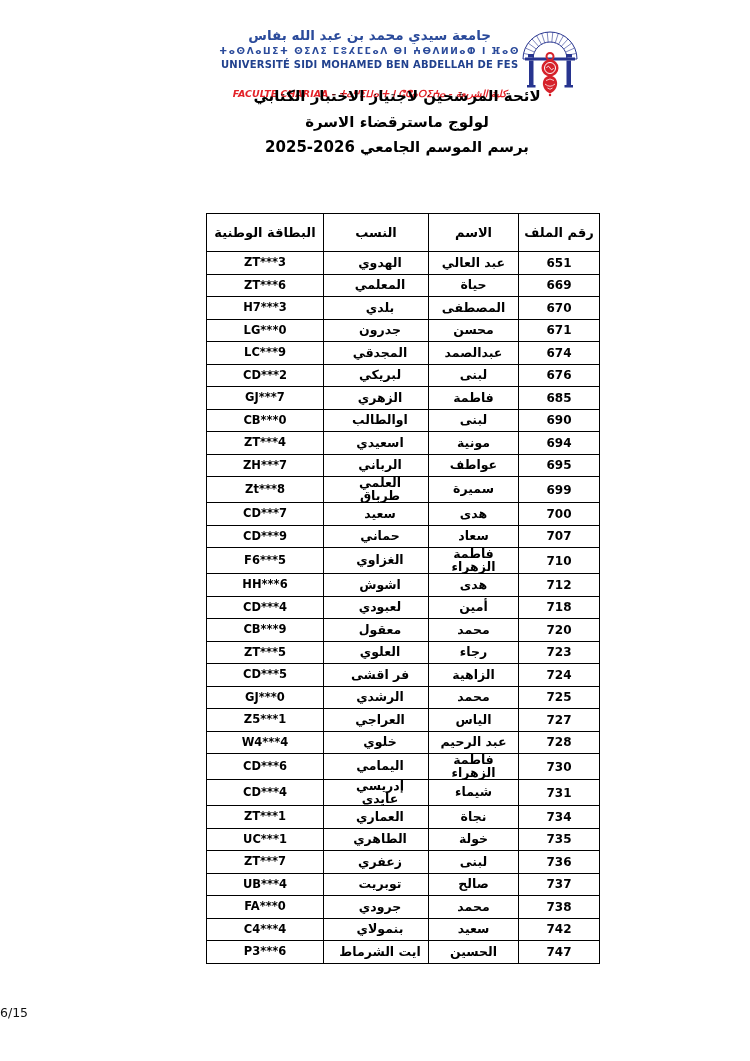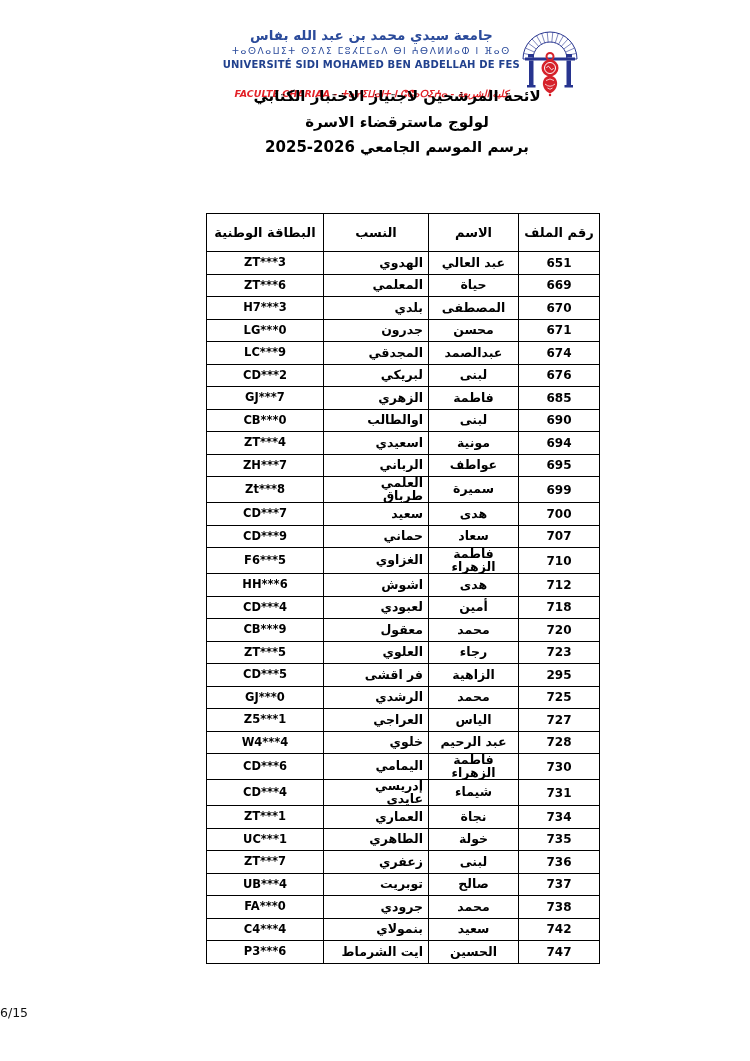--- a/index.html
+++ b/index.html
@@ -9,21 +9,21 @@
     font-family:"DejaVu Sans", sans-serif; color:#000;
   }
 
   
   .letterhead {
     position:absolute; top:27px; right:170px;
     display:flex; align-items:flex-start; 
   }
   .letterhead-text { text-align:center; }
   .u-ar  { direction:rtl; color:#2b4b9b; font-weight:bold; font-size:13.5px; line-height:17px; white-space:nowrap; }
-  .u-tif { color:#2b4b9b; font-weight:normal; font-size:9px; letter-spacing:1.6px; line-height:13px; margin-top:1px; white-space:nowrap; }
+  .u-tif { color:#2b4b9b; font-weight:bold; font-size:9px; letter-spacing:1.6px; line-height:13px; margin-top:1px; white-space:nowrap; }
   .u-fr  { color:#21418e; font-weight:bold; font-size:10px; line-height:13px; letter-spacing:.2px; white-space:nowrap; }
   .u-fac { direction:ltr; color:#e32228; font-weight:bold; font-size:9.5px; line-height:13px; margin-top:16px; white-space:nowrap;font-style:italic; }
   .logo { width:60px; height:70px; flex:0 0 auto; }
 
   
   .titles {
     position:absolute; top:84px; left:44px; width:706px;
     text-align:center; direction:rtl;
   }
   .title-line { font-size:15px; font-weight:bold; line-height:25.5px; }
@@ -36,21 +36,21 @@
   .candidates th, .candidates td { border:1.5px solid #000; overflow:hidden; }
   .candidates th {
     height:37px; font-size:13px; font-weight:bold; 
     padding:0 4px;
   }
   .candidates td {
     height:21.5px; font-size:12.5px; font-weight:bold; text-align:center;
     padding:0 5px; line-height:1;
   }
   .candidates td.c0 { font-size:12px; }
-  .candidates td.c2 { text-align:right; padding-left:13px; }
+  .candidates td.c2 { text-align:center; padding-left:13px; }
   .candidates td.c3 { direction:ltr; font-size:11.5px; }
 
   
   .footer {
     position:absolute; top:1005px; left:0; width:718px;
     text-align:left; font-size:12.5px; color:#111;
   }
 </style>
 </head>
 <body>
@@ -228,21 +228,21 @@
           <td class="c2">معقول</td>
           <td class="c3">CB***9</td>
         </tr>
         <tr>
           <td class="c0">723</td>
           <td class="c1">رجاء</td>
           <td class="c2">العلوي</td>
           <td class="c3">ZT***5</td>
         </tr>
         <tr>
-          <td class="c0">295</td>
+          <td class="c0">724</td>
           <td class="c1">الزاهية</td>
           <td class="c2">فر اقشى</td>
           <td class="c3">CD***5</td>
         </tr>
         <tr>
           <td class="c0">725</td>
           <td class="c1">محمد</td>
           <td class="c2">الرشدي</td>
           <td class="c3">GJ***0</td>
         </tr>

